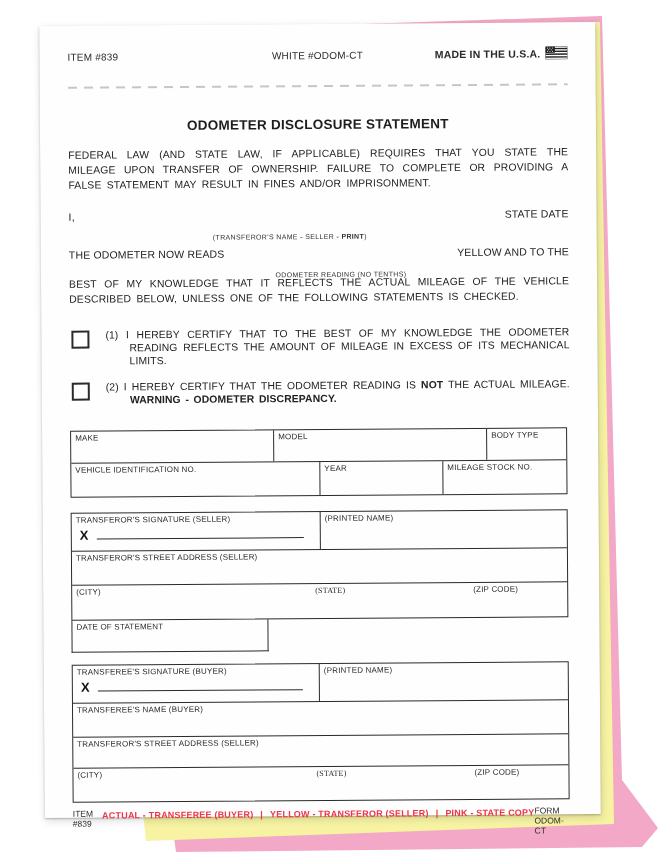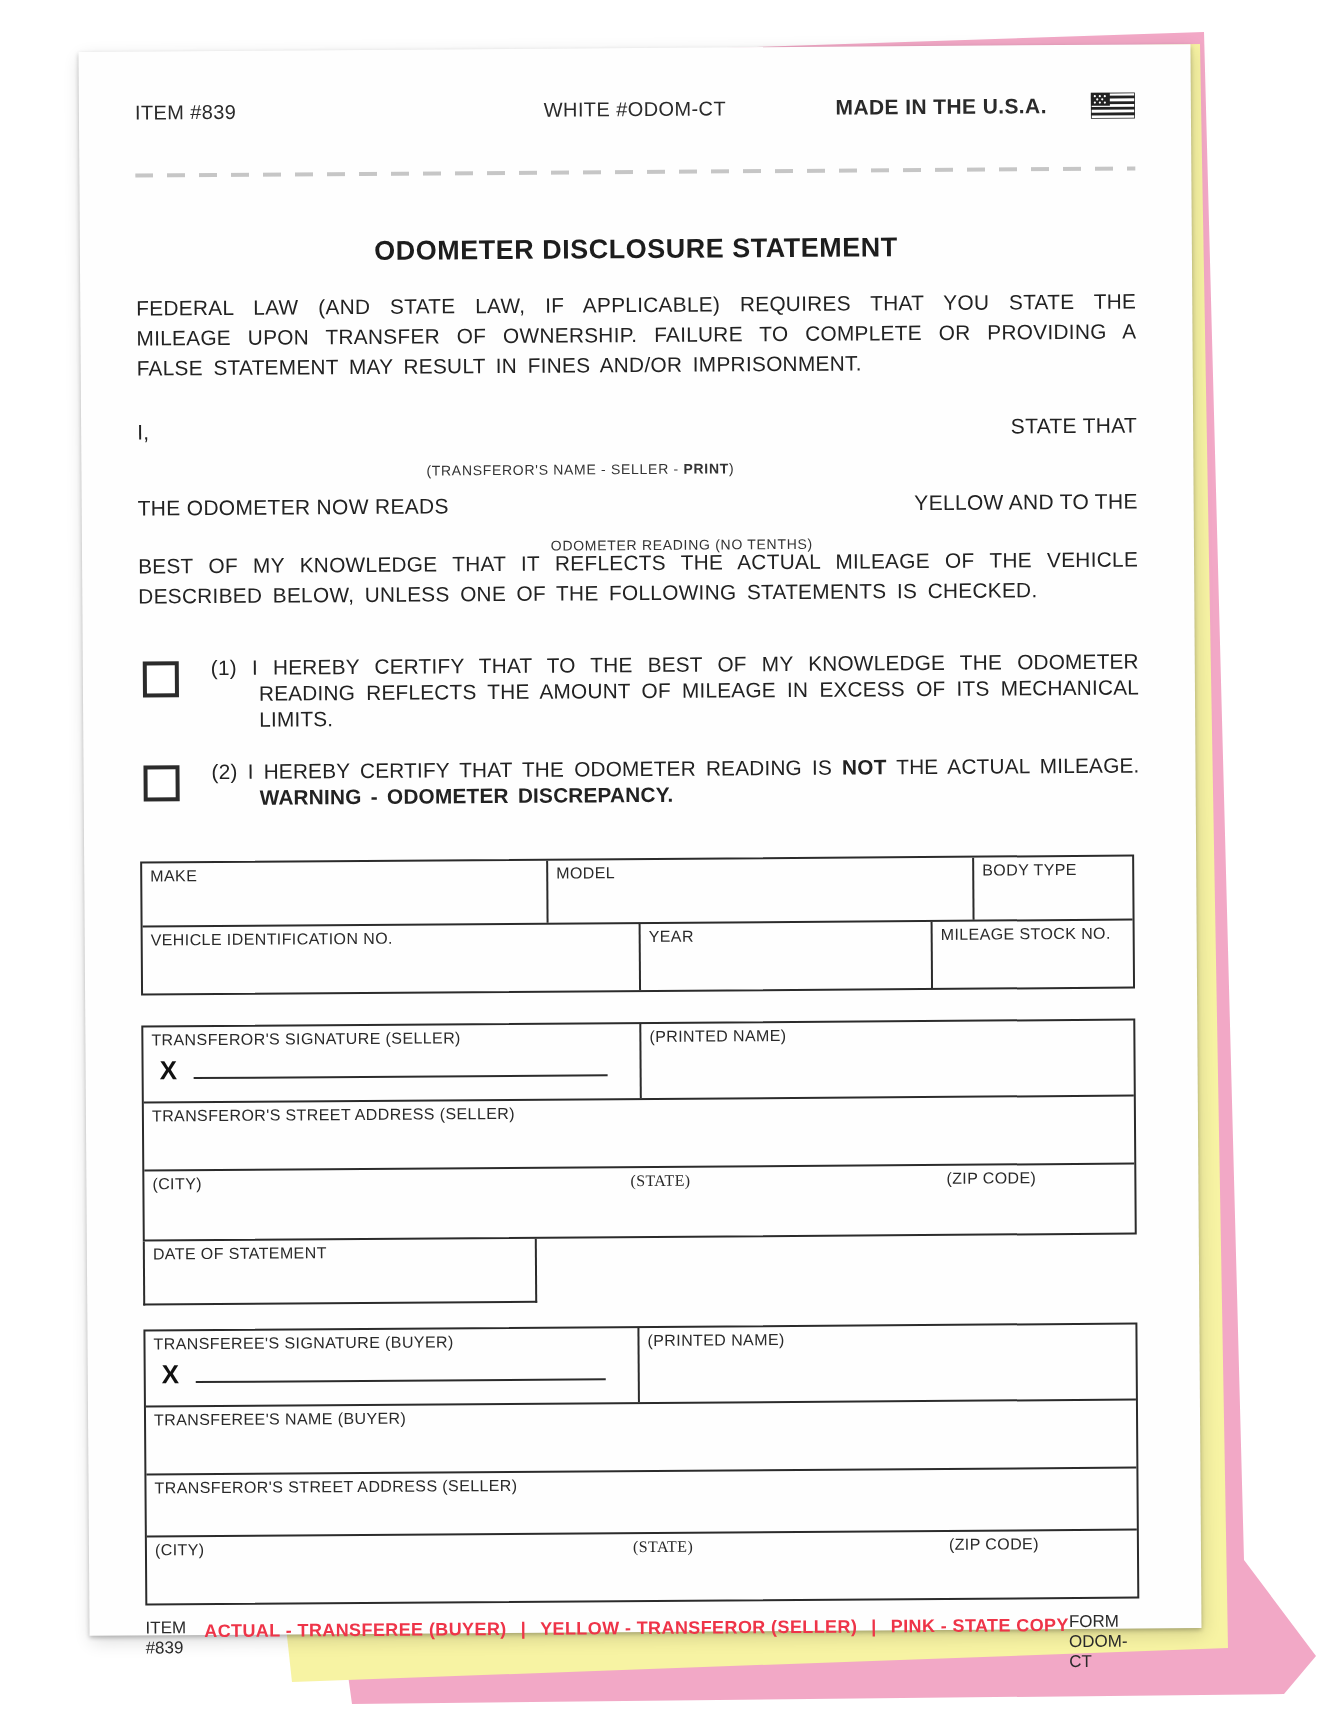--- a/index.html
+++ b/index.html
@@ -11,21 +11,21 @@
     filter:drop-shadow(2px 5px 6px rgba(0,0,0,.28));}
   .sheet-yellow{position:absolute;left:0;top:0;width:672px;height:864px;background:#f7f3a3;
     clip-path:polygon(58px 30px,600px 22px,614px 824px,146px 841px);
     filter:drop-shadow(0 2px 3px rgba(0,0,0,.18));}
   .sheet-white{position:absolute;left:42px;top:24px;width:556px;height:792px;background:#fefefe;
     transform:rotate(-0.4deg);box-sizing:border-box;padding:0 28px;
     box-shadow:0 1px 2px rgba(0,0,0,.25),1px 3px 9px rgba(0,0,0,.14);}
 
   
   .stub{display:grid;grid-template-columns:1fr auto 1fr;align-items:baseline;padding-top:24px;font-size:10px;letter-spacing:.2px;color:#2a2a2a;}
-  .stub .right{justify-self:end;display:flex;align-items:center;gap:22px;font-weight:bold;font-size:10.5px;}
+  .stub .right{justify-self:end;display:flex;align-items:center;gap:5px;font-weight:bold;font-size:10.5px;}
   .perf{margin-top:24px;height:2px;background:repeating-linear-gradient(90deg,#c6c6c6 0 9px,transparent 9px 16px);}
 
   
   .title{margin-top:30px;text-align:center;font-size:13.5px;font-weight:bold;letter-spacing:.25px;color:#1d1d1d;}
   .intro{margin-top:14px;font-size:10.4px;line-height:15px;text-align:justify;word-spacing:2.2px;letter-spacing:.15px;}
   .fillrow{display:flex;align-items:baseline;font-size:10.5px;letter-spacing:.15px;}
   .fillrow .pre{white-space:nowrap;}
   .fillrow .post{white-space:nowrap;}
   .linewrap{flex:1;position:relative;margin:0 6px;}
   .wline{border-bottom:1.5px solid #2b2b2b;height:12px;}
@@ -107,21 +107,21 @@
   <div class="title">ODOMETER DISCLOSURE STATEMENT</div>
 
   <div class="intro">FEDERAL LAW (AND STATE LAW, IF APPLICABLE) REQUIRES THAT YOU STATE THE MILEAGE UPON TRANSFER OF OWNERSHIP. FAILURE TO COMPLETE OR PROVIDING A FALSE STATEMENT MAY RESULT IN FINES AND/OR IMPRISONMENT.</div>
 
   <div class="fillrow decl">
     <span class="pre">I,</span>
     <span class="linewrap">
       <span class="wline"></span>
       <span class="lcap"><span>(TRANSFEROR'S NAME - SELLER - </span><b>PRINT</b><span>)</span></span>
     </span>
-    <span class="post">STATE THAT</span>
+    <span class="post">STATE DATE</span>
   </div>
 
   <div class="fillrow odo">
     <span class="pre">THE ODOMETER NOW READS</span>
     <span class="linewrap">
       <span class="wline"></span>
       <span class="lcap">ODOMETER READING (NO TENTHS)</span>
     </span>
     <span class="post">YELLOW AND TO THE</span>
   </div>
@@ -156,21 +156,21 @@
           <span class="lbl">MODEL</span>
         </div>
       <div class="tcell" style="flex:1;margin-left:44px;">
           <span class="lbl">BODY TYPE</span>
         </div>
     </div>
     <div class="trow">
       <div class="tcell" style="width:248px;min-height:33px;">
           <span class="lbl">VEHICLE IDENTIFICATION NO.</span>
         </div>
-      <div class="tcell" style="width:146px;">
+      <div class="tcell" style="width:123px;">
           <span class="lbl">YEAR</span>
         </div>
       <div class="tcell" style="flex:1;">
           <span class="lbl">MILEAGE STOCK NO.</span>
         </div>
     </div>
   </div>
 
   <div class="tbl tfor">
     <div class="trow">

